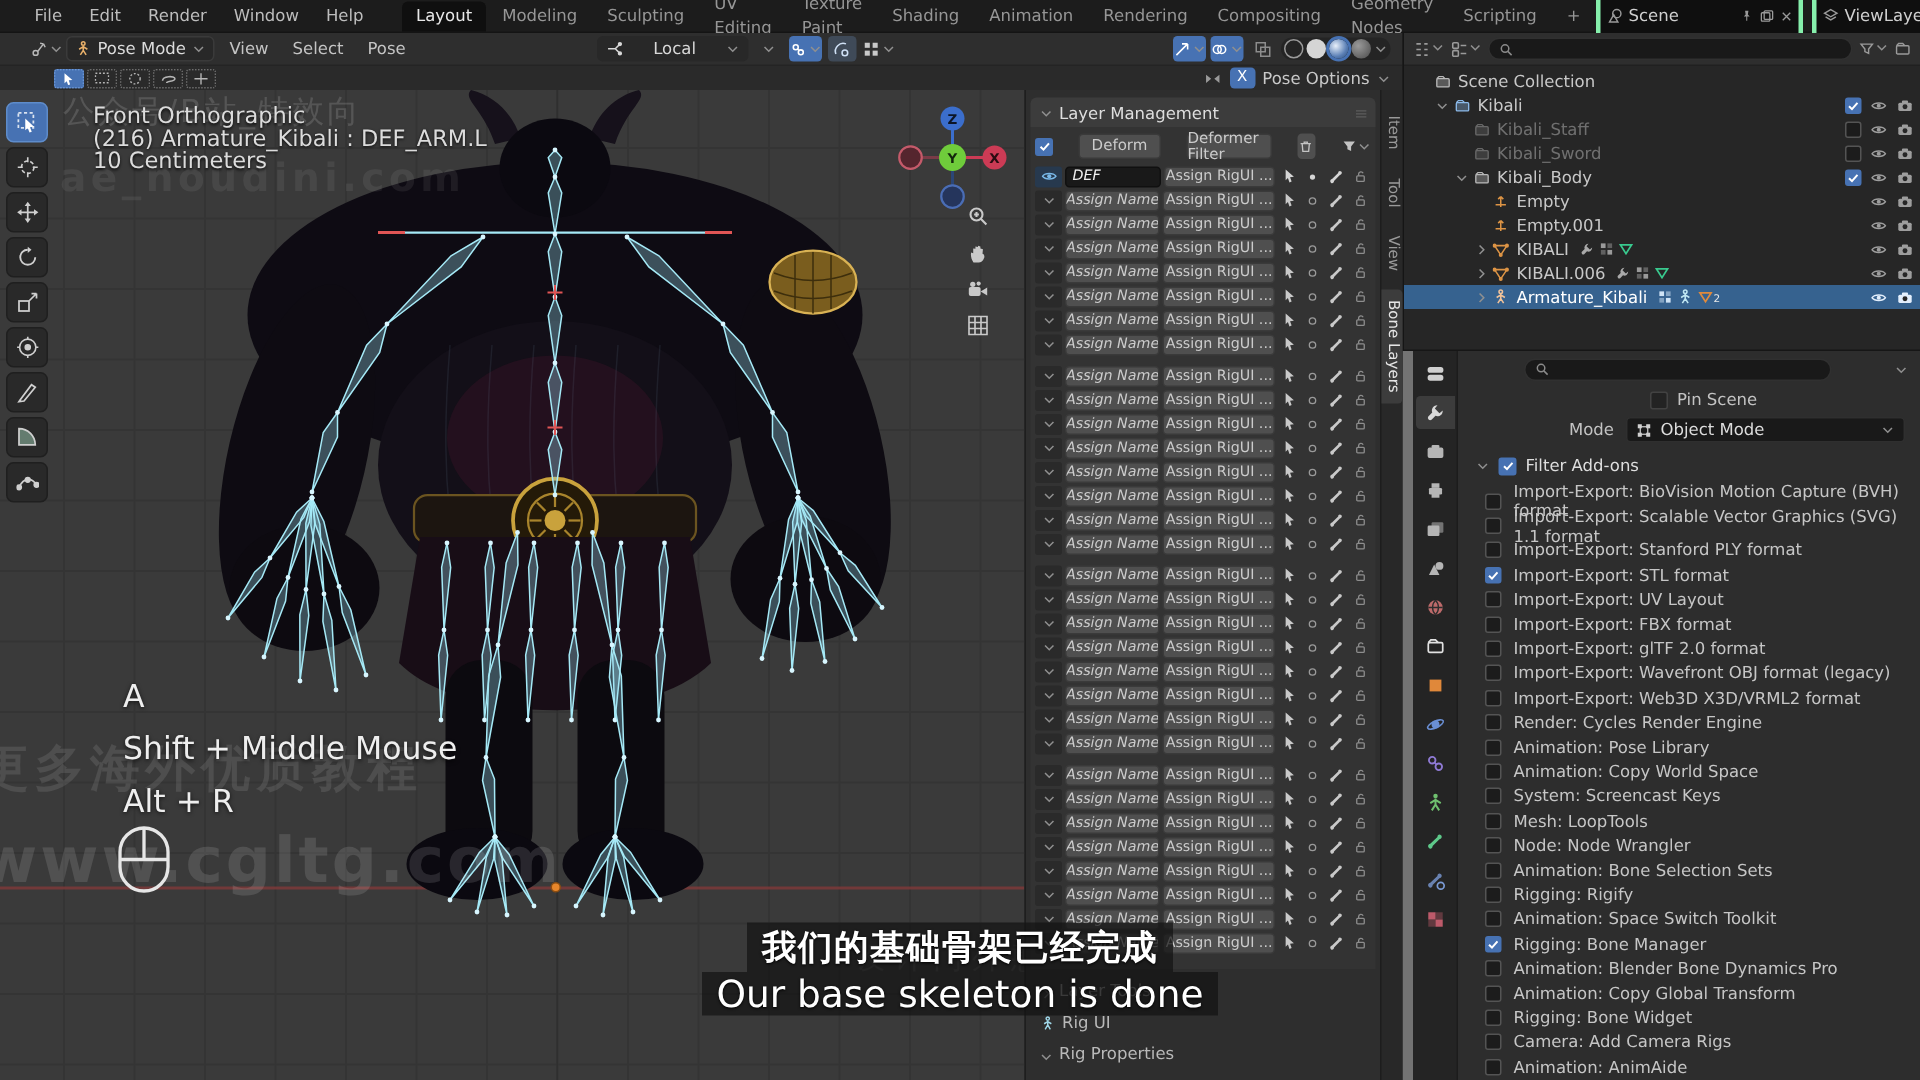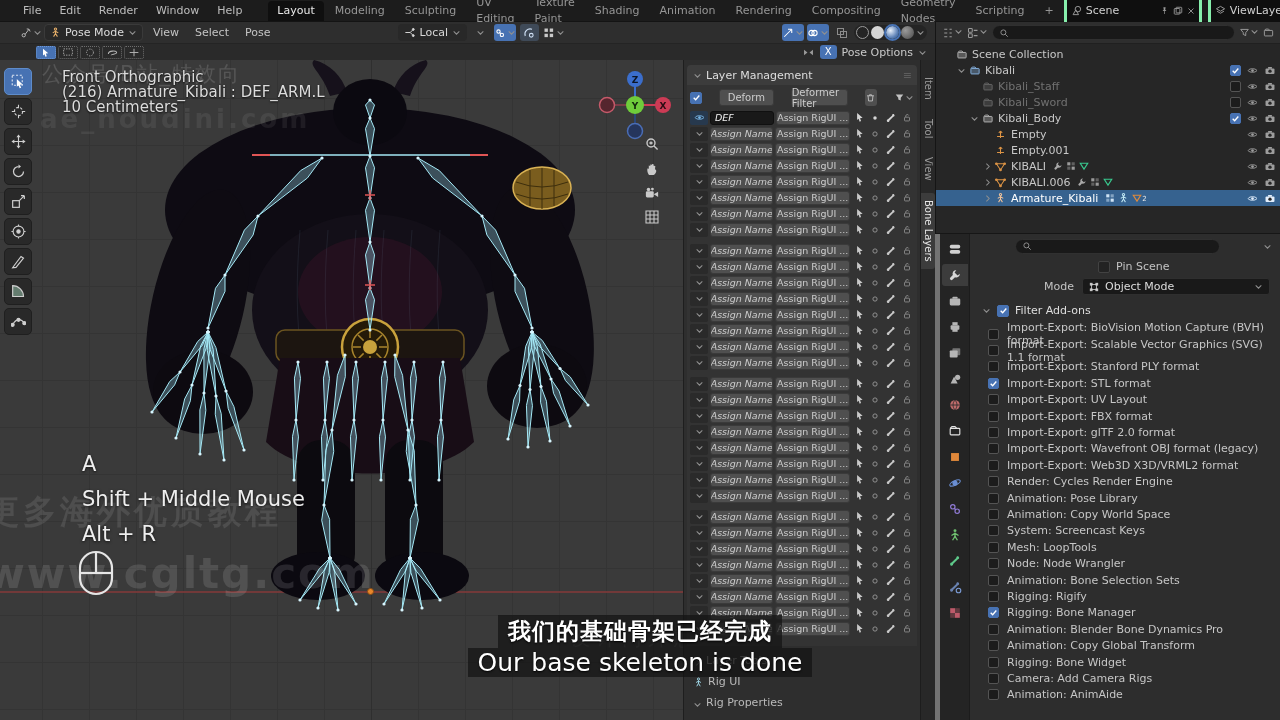--- a/index.html
+++ b/index.html
@@ -23,21 +23,21 @@
   .id-widget .wtext { min-width:70px; }
   .mini-ic { display:inline-flex; color:#9a9a9a; }
   
   .vp-header { position:absolute; left:0; top:22px; width:935px; height:22px; background:#2e2e2e;
     border-bottom:1px solid #242424; display:flex; align-items:center; }
   .vph-left { display:flex; align-items:center; gap:2px; padding-left:20px; }
   .mode-widget { display:flex; align-items:center; gap:4px; background:#282828; border:1px solid #3a3a3a;
     border-radius:4px; height:17px; padding:0 5px; color:#dcdcdc; }
   .vp-menu { padding:0 8px; color:#c4c4c4; }
   .vph-center { display:flex; align-items:center; gap:4px; margin-left:120px; }
-  .orient-widget { display:flex; align-items:center; gap:4px; background:#282828; border-radius:4px;
+  .orient-widget { display:flex; align-items:center; gap:20px; background:#282828; border-radius:4px;
     height:17px; padding:0 6px; color:#d8d8d8; }
   .hbtn { display:inline-flex; align-items:center; justify-content:center; height:17px; min-width:19px;
     border-radius:3px; color:#b8b8b8; gap:1px; }
   .hbtn.on { background:#4772b3; color:#fff; }
   .hbtn.semi { background:#3f4a58; color:#cfe0f5; }
   .vph-right { margin-left:auto; display:flex; align-items:center; gap:3px; padding-right:8px; }
   .shade-group { display:flex; align-items:center; background:#242424; border-radius:9px; padding:1px 2px; gap:2px; }
   .sphere { width:13px; height:13px; border-radius:50%; }
   .vp-header2 { position:absolute; left:0; top:44px; width:935px; height:16px; background:#2a2a2a;
     display:flex; align-items:center; justify-content:space-between; padding:0 8px 0 36px; }
@@ -135,21 +135,21 @@
   .ol-row.selected { background:#36628f; color:#fff; }
   .ol-row .arrow { width:12px; color:#9a9a9a; display:inline-flex; justify-content:center; flex:none; }
   .ol-ic { width:15px; display:inline-flex; justify-content:center; flex:none; }
   .ol-label { margin-left:3px; white-space:nowrap; }
   .ol-row.dim .ol-label, .ol-row.dim .ol-ic { opacity:.45; }
   .ol-mods { display:flex; gap:3px; margin-left:7px; align-items:center; }
   .ol-right { margin-left:auto; display:flex; gap:5px; align-items:center; color:#9d9d9d; }
   .ol-right .cb { width:11px; height:11px; }
   
   .properties { position:absolute; left:935px; top:234px; width:345px; height:486px; background:#2d2d2d;
-    border-left:5px solid #737373; display:flex; }
+    border-left:7px solid #737373; display:flex; }
   .ptabs { width:30px; background:#242424; border-right:1px solid #1c1c1c; display:flex;
     flex-direction:column; align-items:center; padding-top:4px; gap:4px; }
   .ptab { width:26px; height:22px; display:flex; align-items:center; justify-content:center; border-radius:3px 0 0 3px; }
   .ptab.active { background:#3c3c3c; }
   .pmain { flex:1; display:flex; flex-direction:column; }
   .p-header { height:24px; display:flex; align-items:center; gap:6px; padding:0 8px; }
   .p-header .search-field { max-width:205px; margin:0 auto; }
   .pin-row { display:flex; align-items:center; gap:6px; padding:2px 0 2px 128px; color:#c3c3c3; }
   .mode-row { display:flex; align-items:center; gap:8px; padding:3px 10px 3px 70px; }
   .mode-row .mlabel { width:34px; text-align:right; color:#c3c3c3; }
@@ -2363,20 +2363,24 @@
           </div>
           <div class="addon-row">
             <span class="cb"></span>
             <span>Animation: Bone Selection Sets</span>
           </div>
           <div class="addon-row">
             <span class="cb"></span>
             <span>Rigging: Rigify</span>
           </div>
           <div class="addon-row">
+            <span class="cb"></span>
+            <span>Animation: Space Switch Toolkit</span>
+          </div>
+          <div class="addon-row">
             <span class="cb on">
               <svg width="9" height="9" viewBox="0 0 16 16" fill="none" stroke="#fff" stroke-width="2.4">
                 <path d="M3,8.5 L6.5,12 L13,4.5"></path>
               </svg>
             </span>
             <span>Rigging: Bone Manager</span>
           </div>
           <div class="addon-row">
             <span class="cb"></span>
             <span>Animation: Blender Bone Dynamics Pro</span>

